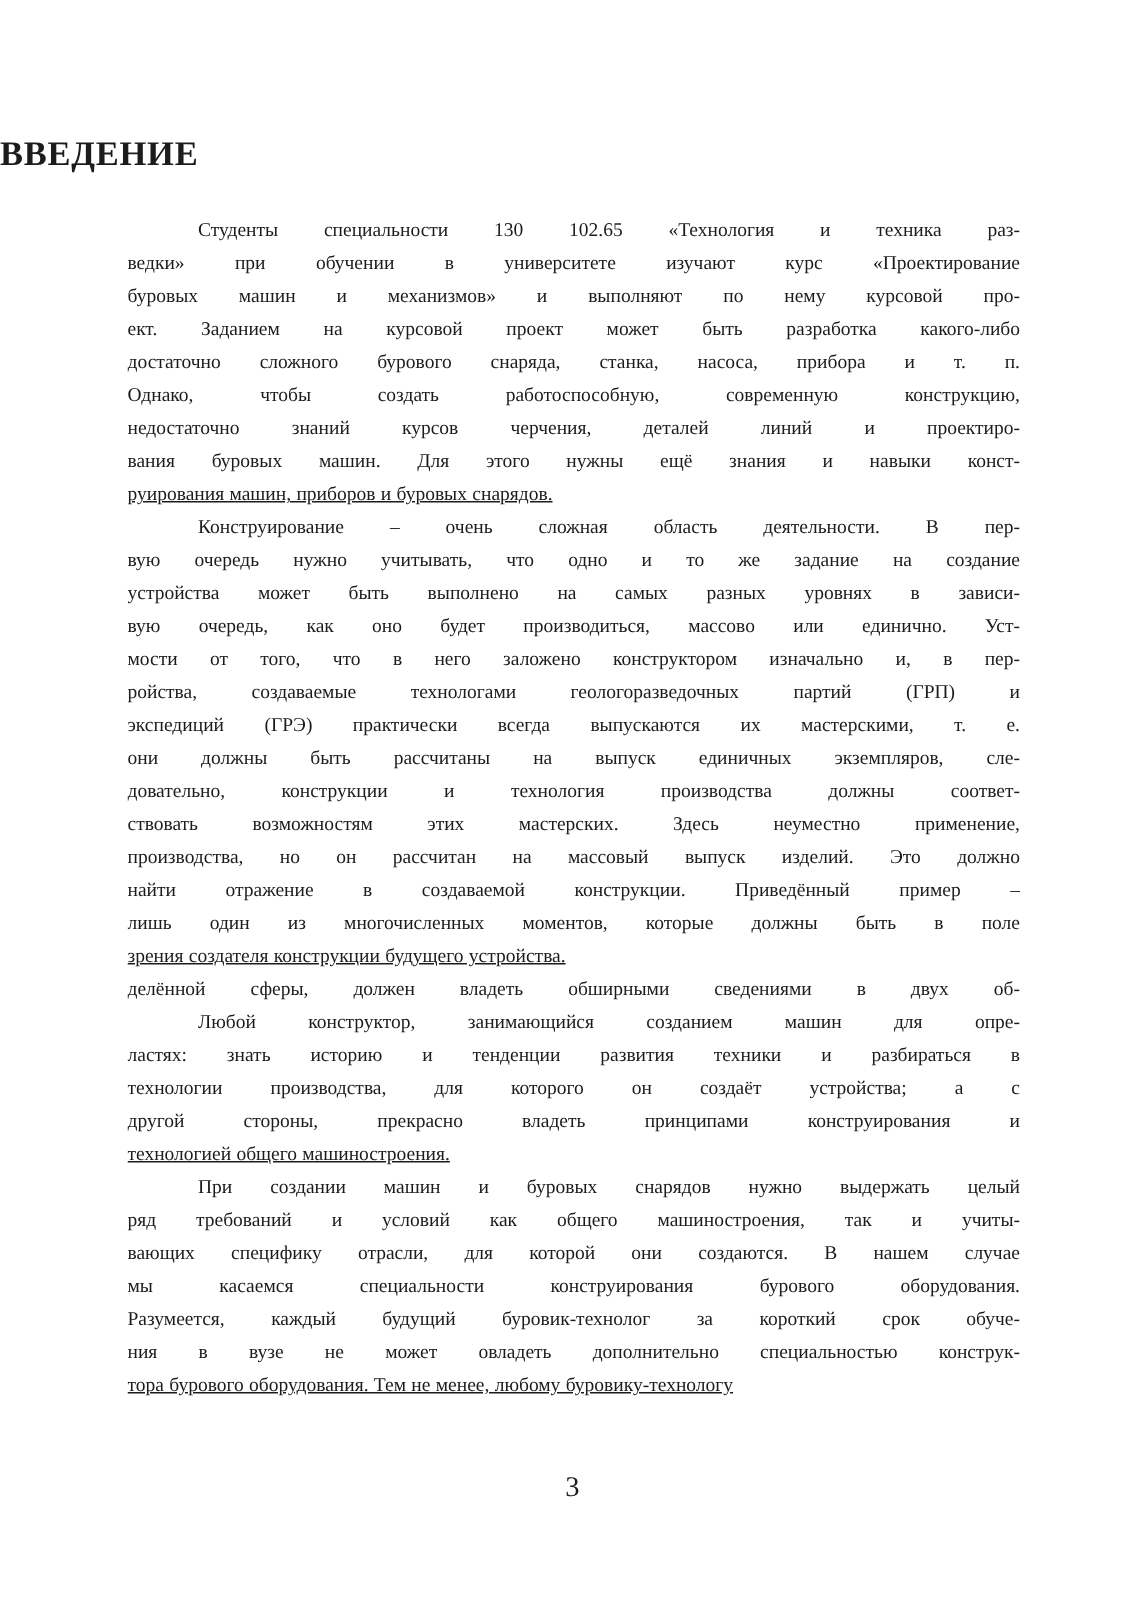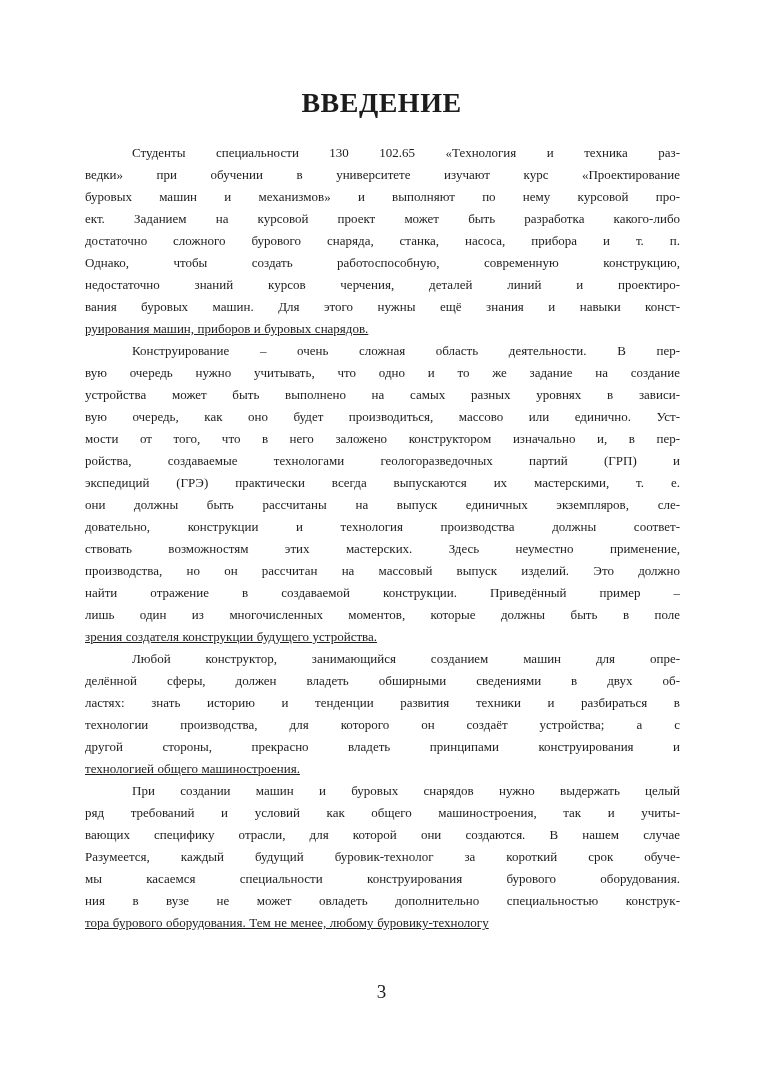--- a/index.html
+++ b/index.html
@@ -15,22 +15,22 @@
     color: var(--ink, #1c1c1c);
     font-family: "Liberation Serif", "DejaVu Serif", serif;
     overflow: hidden;
   }
   .title {
     position: absolute;
     top: 91px;
     left: 0;
     width: 763px;
     margin: 0;
-    text-align: center;
-    font-size: 28px;
+    text-align: left;
+    font-size: 23px;
     font-weight: bold;
     letter-spacing: 0.5px;
     line-height: 24px;
   }
   .body-text {
     position: absolute;
     left: 85px;
     top: 142px;
     width: 595px;
     font-size: 13px;
@@ -92,32 +92,32 @@
         <div class="line">экспедиций (ГРЭ) практически всегда выпускаются их мастерскими, т. е.</div>
         <div class="line">они должны быть рассчитаны на выпуск единичных экземпляров, сле-</div>
         <div class="line">довательно, конструкции и технология производства должны соответ-</div>
         <div class="line">ствовать возможностям этих мастерских. Здесь неуместно применение,</div>
         <div class="line">производства, но он рассчитан на массовый выпуск изделий. Это должно</div>
         <div class="line">найти отражение в создаваемой конструкции. Приведённый пример –</div>
         <div class="line">лишь один из многочисленных моментов, которые должны быть в поле</div>
         <div class="line para-last">зрения создателя конструкции будущего устройства.</div>
       </div>
       <div class="paragraph">
+        <div class="line">делённой сферы, должен владеть обширными сведениями в двух об-</div>
         <div class="line para-first">Любой конструктор, занимающийся созданием машин для опре-</div>
-        <div class="line">делённой сферы, должен владеть обширными сведениями в двух об-</div>
         <div class="line">ластях: знать историю и тенденции развития техники и разбираться в</div>
         <div class="line">технологии производства, для которого он создаёт устройства; а с</div>
         <div class="line">другой стороны, прекрасно владеть принципами конструирования и</div>
         <div class="line para-last">технологией общего машиностроения.</div>
       </div>
       <div class="paragraph">
         <div class="line para-first">При создании машин и буровых снарядов нужно выдержать целый</div>
         <div class="line">ряд требований и условий как общего машиностроения, так и учиты-</div>
         <div class="line">вающих специфику отрасли, для которой они создаются. В нашем случае</div>
+        <div class="line">мы касаемся специальности конструирования бурового оборудования.</div>
         <div class="line">Разумеется, каждый будущий буровик-технолог за короткий срок обуче-</div>
-        <div class="line">мы касаемся специальности конструирования бурового оборудования.</div>
         <div class="line">ния в вузе не может овладеть дополнительно специальностью конструк-</div>
         <div class="line para-last">тора бурового оборудования. Тем не менее, любому буровику-технологу</div>
       </div>
     </div>
 
   <div class="page-number">3</div>
 </div>
 
 </body></html>

